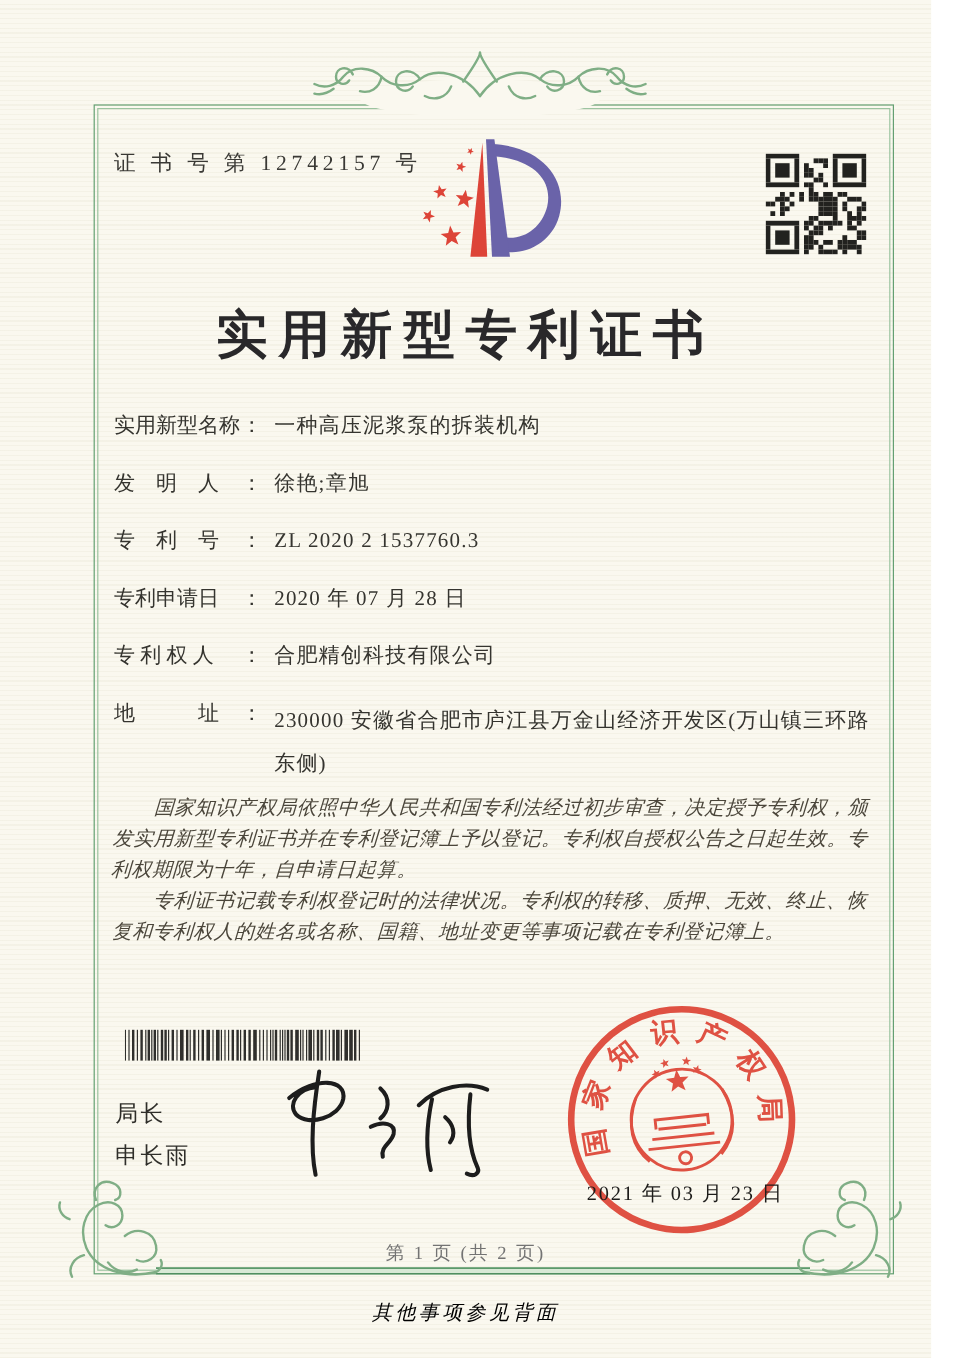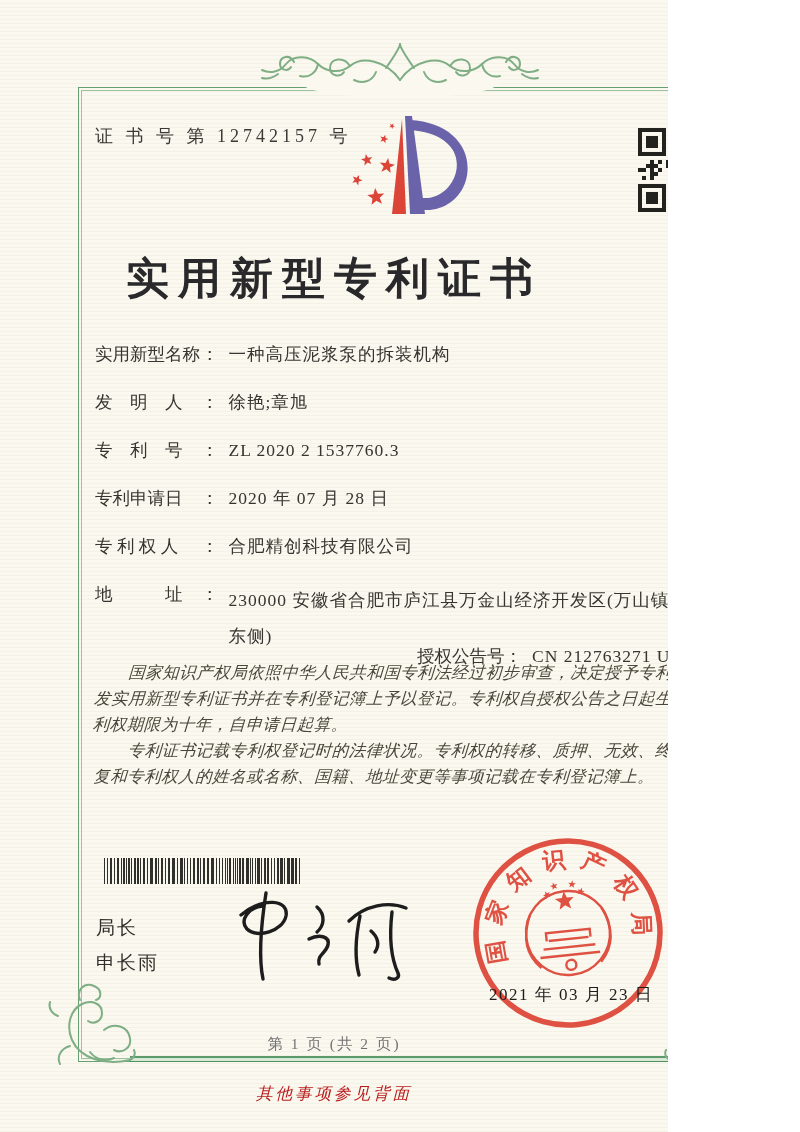--- a/index.html
+++ b/index.html
@@ -1,16 +1,16 @@
 <!DOCTYPE html>
 <html><head>
 <meta charset="utf-8">
 <style>
   html,body{margin:0;padding:0;background:#ffffff;}
-  .page{position:relative;width:668px;height:1132px;background:#faf8ef;overflow:hidden;
+  .page{position:relative;width:776px;height:1132px;background:#faf8ef;overflow:hidden;
         font-family:"Liberation Serif","DejaVu Serif",serif;color:#2e2d29;}
   .page::before{content:"";position:absolute;inset:0;
         background:repeating-linear-gradient(0deg, rgba(190,185,150,0.10) 0 1px, transparent 1px 4px);
         pointer-events:none;}
   
   .frame{position:absolute;left:78px;top:87px;width:665px;height:973px;
          border:1.5px solid #64a072;}
   .frame-inner{position:absolute;inset:2px;border:1px solid #9cc3a0;}
   .bottom-bar{position:absolute;left:130px;top:1056px;width:545px;height:6px;
         background:linear-gradient(180deg,#5c9a6b 0 1.5px,#d8e9d6 1.5px 4.5px,#4f8f60 4.5px 6px);}
@@ -37,21 +37,21 @@
   .sig-name{position:absolute;left:96px;top:950px;font-size:19px;letter-spacing:2px;color:#2f2e2a;}
   .signature{position:absolute;left:213px;top:885px;}
   .seal{position:absolute;left:468px;top:833px;opacity:0.93;transform:rotate(-6deg);}
   .seal-text{font-size:23px;font-weight:700;letter-spacing:13px;fill:#dd4536;
              font-family:"Liberation Serif","DejaVu Serif",serif;}
   .seal-date{position:absolute;left:489px;top:983px;font-size:17px;letter-spacing:1.5px;
              color:#1d1c1a;z-index:6;}
   .page-num{position:absolute;left:0;right:0;top:1034px;text-align:center;font-size:15.5px;
             letter-spacing:2px;color:#737373;}
   .back-note{position:absolute;left:0;right:0;top:1083px;text-align:center;font-size:16.5px;
-             letter-spacing:3px;color:#b91c1c;font-style:italic;}
+             letter-spacing:3px;color:#000000;font-style:italic;}
   .green-stroke{stroke:#7fae85;fill:none;stroke-width:2;stroke-linecap:round;}
 </style>
 </head>
 <body>
 
 <div class="page">
 
   <div class="frame">
     <div class="frame-inner"></div>
   </div>
@@ -271,23 +271,20 @@
   <div class="row" style="top:486px">
     <span class="flabel">专利申请日</span><span class="colon">：</span><span class="fvalue">2020 年 07 月 28 日</span>
   </div>
   <div class="row" style="top:534px">
     <span class="flabel">专 利 权 人</span><span class="colon">：</span><span class="fvalue">合肥精创科技有限公司</span>
   </div>
   <div class="row" style="top:582px">
     <span class="flabel">地　　　址</span><span class="colon">：</span><span class="fvalue addr-val">230000 安徽省合肥市庐江县万金山经济开发区(万山镇三环路东侧)</span>
   </div>
   <div class="row" style="top:644px">
-    <span class="pair2">
-      <span>授权公告号</span><span class="colon">：</span><span class="fvalue">CN 212763271 U</span>
-    </span>
   </div>
 
   <div class="paras">
     <p>国家知识产权局依照中华人民共和国专利法经过初步审查，决定授予专利权，颁发实用新型专利证书并在专利登记簿上予以登记。专利权自授权公告之日起生效。专利权期限为十年，自申请日起算。</p>
     <p>专利证书记载专利权登记时的法律状况。专利权的转移、质押、无效、终止、恢复和专利权人的姓名或名称、国籍、地址变更等事项记载在专利登记簿上。</p>
   </div>
 
   <svg class="barcode" id="barcode" width="200" height="26" viewBox="0 0 200 26">
       <rect x="0" y="0" width="1" height="26" fill="#2f2f2c"></rect>
       <rect x="3" y="0" width="1" height="26" fill="#2f2f2c"></rect>

